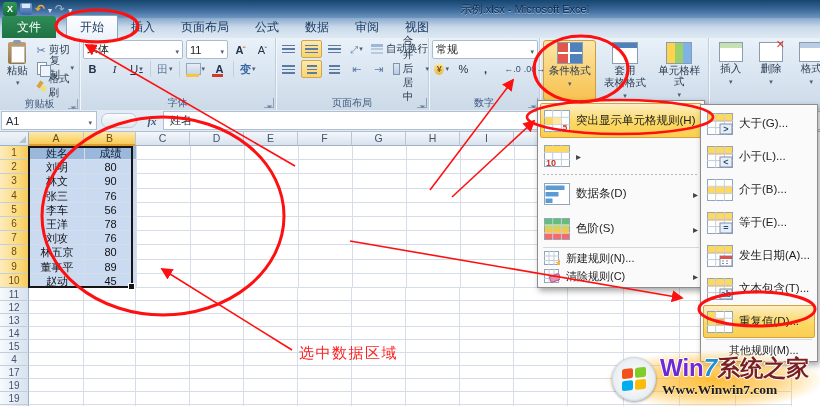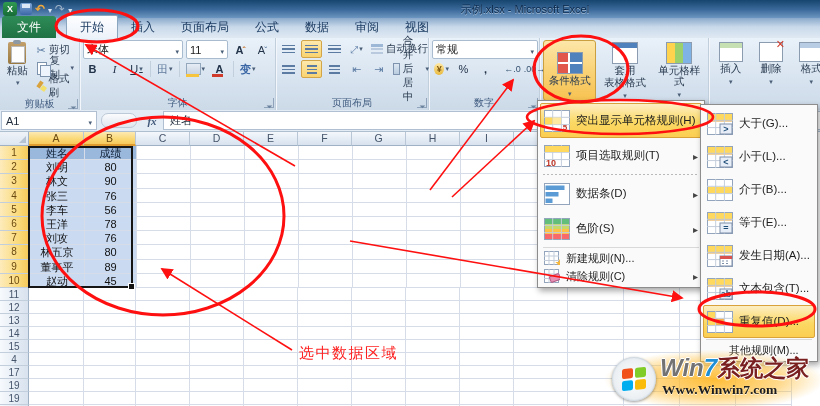--- a/index.html
+++ b/index.html
@@ -37,21 +37,21 @@
   .dlg{position:absolute;right:1px;top:1px;width:9px;height:9px;border:1px solid #8fa4ba;border-top:none;border-left:none;}
   .dlg:after{content:"";position:absolute;right:1px;bottom:1px;border-left:4px solid transparent;border-top:4px solid transparent;border-right:4px solid #6b839e;transform:rotate(45deg);}
   .sbtn{display:flex;align-items:center;gap:3px;height:18px;padding:0 2px;font-size:10.5px;color:#2a3b50;border-radius:2px;}
   .dd:after{content:"▾";font-size:7px;color:#4a5f77;margin-left:1px;}
   .subarrow:after{content:"▸";font-size:10px;color:#444;}
   .combo{background:#fff;border:1px solid #a9bccf;height:17px;display:flex;align-items:center;
     justify-content:space-between;font-size:11px;padding:0 3px;border-radius:2px;color:#222;}
   .bigbtn{width:54px;display:flex;flex-direction:column;align-items:center;justify-content:flex-start;
     gap:1px;padding-top:2px;font-size:10.5px;color:#2a3b50;border-radius:3px;text-align:center;line-height:11px;}
   .bigbtn .dd:after{margin:0;}
-  .bigbtn.pressed{background:linear-gradient(#fce6a8,#f9cf6f 60%,#f7c251);border:1px solid #c99f3f;padding-top:11px;}
+  .bigbtn.pressed{background:linear-gradient(#fce6a8,#f9cf6f 60%,#f7c251);border:1px solid #c99f3f;padding-top:1px;}
   
   .paste-big{width:34px;}
   .clip-ic{width:18px;height:22px;background:linear-gradient(#c3a06b,#9a7940);border-radius:2px;position:relative;}
   .clip-ic:before{content:"";position:absolute;left:3px;top:4px;width:12px;height:15px;background:#fdfdfd;border:1px solid #b9b9b9;}
   .clip-ic:after{content:"";position:absolute;left:5px;top:-2px;width:8px;height:4px;background:#8e99a6;border-radius:2px;}
   .clip-col{display:flex;flex-direction:column;justify-content:space-between;padding:1px 0;}
   .scissors-icon:after{content:"✂";color:#5b7ba0;font-size:11px;}
   .copy-ic{width:10px;height:11px;border:1px solid #7d93ad;background:#fff;position:relative;}
   .copy-ic:before{content:"";position:absolute;left:2px;top:2px;width:9px;height:10px;border:1px solid #7d93ad;background:#eef4fb;}
   .brush-ic{width:11px;height:11px;position:relative;}
@@ -145,21 +145,21 @@
   .glow{position:absolute;inset:-4px;background:radial-gradient(closest-side,rgba(255,186,45,.95),rgba(255,186,45,.55) 60%,rgba(255,186,45,0));}
   .flagc{position:absolute;left:4px;top:3px;width:44px;height:44px;border-radius:50%;
     background:radial-gradient(#ffffff,#dfe6ec);box-shadow:0 1px 3px rgba(0,0,0,.4),inset 0 0 2px #9fb0bf;
     display:flex;align-items:center;justify-content:center;}
   .flag{width:24px;height:22px;display:grid;grid-template-columns:11px 11px;grid-template-rows:10px 10px;gap:2px;transform:skewY(-6deg);}
   .flag i{border-radius:2px;}
   .f1{background:#f1511b;} .f2{background:#80cc28;} .f3{background:#00adef;} .f4{background:#fbbc09;}
   .wm-text{position:absolute;left:52px;top:1px;white-space:nowrap;
     font-weight:bold;font-size:24px;line-height:26px;letter-spacing:0px;
     text-shadow:0 1px 0 #fff,0 -1px 0 #fff,1px 0 0 #fff,-1px 0 0 #fff;}
-  .wm-win{color:#737373;font-style:italic;} .wm-7{color:#1f8fd5;font-style:italic;}
+  .wm-win{color:#6d28d9;} .wm-7{color:#1f8fd5;font-style:italic;}
   .wm-rest{color:#7a1f1f;font-size:23px;}
   .wm-url{position:absolute;left:54px;top:28px;font-family:"Liberation Serif",serif;font-weight:bold;
     font-size:13.5px;color:#1c1c1c;text-shadow:0 1px 0 rgba(255,255,255,.7);}
   
   .anno-svg{position:absolute;left:0;top:0;z-index:90;pointer-events:none;}
   .anno-label{position:absolute;left:299px;top:344px;color:#fe1f1f;font-size:15px;letter-spacing:1.5px;z-index:90;pointer-events:none;}
   .micon{flex:none;display:flex;align-items:center;justify-content:center;}
 </style>
 </head>
 <body>
@@ -748,21 +748,20 @@
       </div>
       <div class="mi big">
         <span class="micon">
           <svg width="26" height="22" viewBox="0 0 26 22">
             <rect x="0.5" y="0.5" width="25" height="21" fill="#fff" stroke="#93a5bd"></rect>
             <path d="M0 7.3H26 M0 14.6H26 M8.7 0V22 M17.4 0V22" stroke="#c3cdda" stroke-width="1" fill="none"></path>
             <rect x="1" y="1" width="24" height="6" fill="#ffd95e"></rect>
             <text x="7" y="20.5" font-size="9" font-weight="bold" fill="#c0392b" text-anchor="middle">10</text>
           </svg>
         </span>
-        <span class="lbl">项目选取规则(T)</span>
         <span class="subarrow"></span>
       </div>
       <div class="msep dot"></div>
       <div class="mi big">
         <span class="micon">
           <svg width="26" height="22" viewBox="0 0 26 22">
             <rect x="0.5" y="0.5" width="25" height="21" fill="#fff" stroke="#93a5bd"></rect>
             <rect x="1.5" y="2.5" width="19" height="4.5" fill="#5b9bd5"></rect>
             <rect x="1.5" y="9" width="13" height="4.5" fill="#5b9bd5"></rect>
             <rect x="1.5" y="15.5" width="7" height="4.5" fill="#5b9bd5"></rect>

